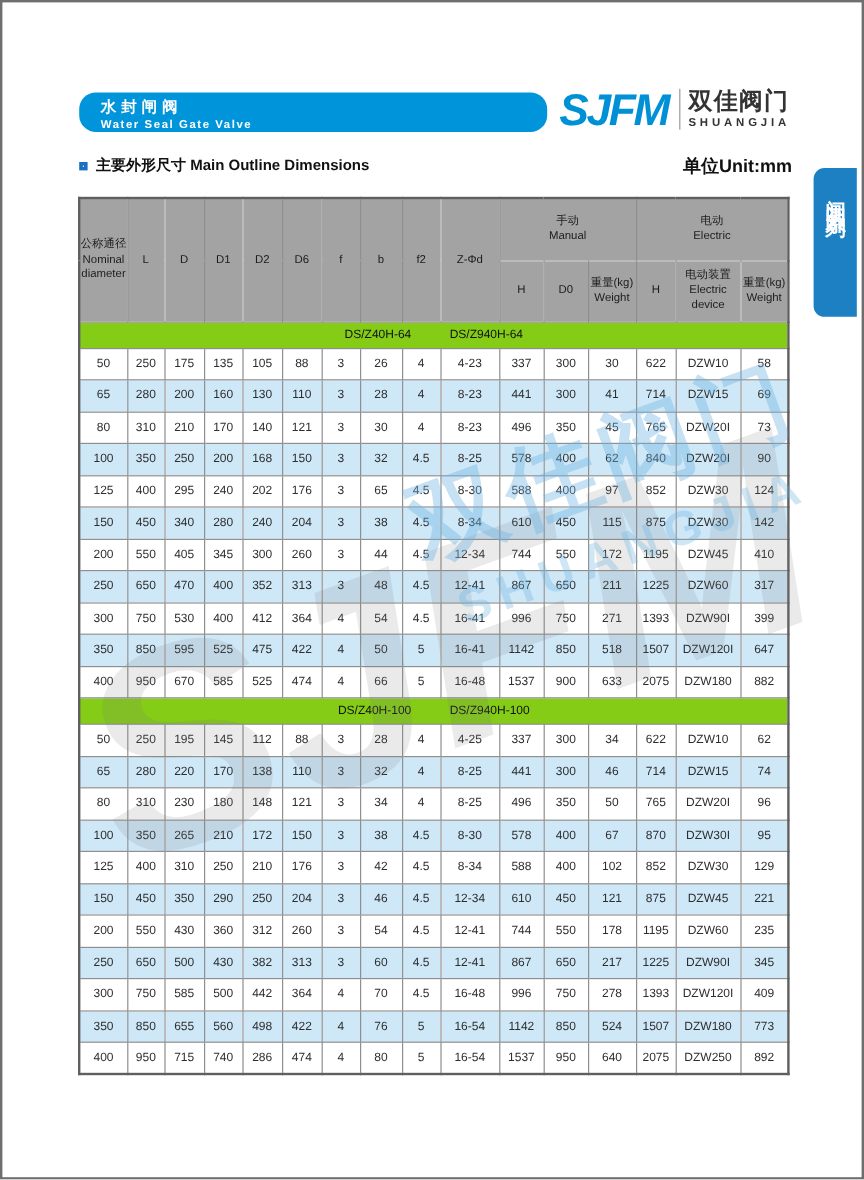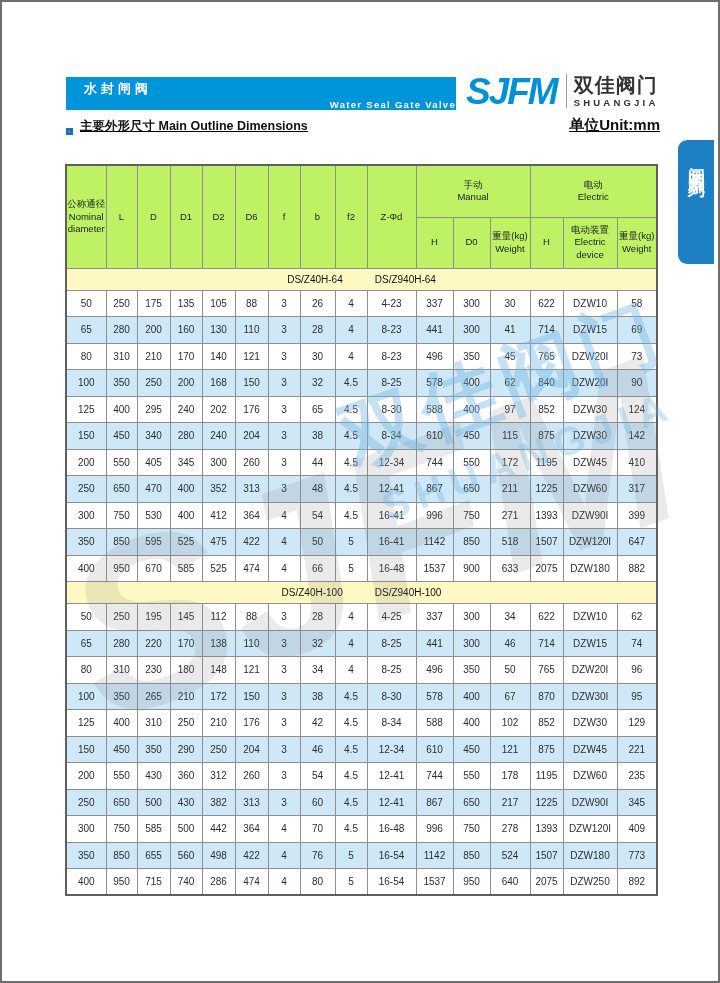--- a/index.html
+++ b/index.html
@@ -5,55 +5,55 @@
   * { margin:0; padding:0; box-sizing:border-box; }
   html,body { background:#fff; }
   .page {
     position:relative; width:720px; height:983px;
     border:2px solid #6e6e6e; background:#ffffff; overflow:hidden;
     font-family:"Liberation Sans", sans-serif;
   }
   
   .banner-blue {
     position:absolute; left:64px; top:75px; width:390px; height:33px;
-    background:#0095da; color:#fff; padding-left:18px;
+    background:#0095da; color:#fff; padding-left:18px;border-radius:14px;
   }
   .banner-zh { font-size:13px; font-weight:bold; letter-spacing:4px; padding-top:3px; }
-  .banner-en { font-size:9.5px; font-weight:bold; letter-spacing:1.3px; margin-top:1px;text-align:right; }
+  .banner-en { font-size:9.5px; font-weight:bold; letter-spacing:1.3px; margin-top:1px; }
   .logo-block { position:absolute; left:464px; top:71px; height:36px; display:flex; align-items:center; }
   .logo-text {
     font-size:37px; font-weight:bold; font-style:italic; color:#0090d6;
     letter-spacing:-2px; line-height:1;
   }
   .logo-divider { width:1px; height:34px; background:#9a9a9a; margin:0 7px 0 9px; }
   .brand-zh { font-size:20px; font-weight:bold; color:#333; letter-spacing:1px; line-height:1.1; }
   .brand-en { font-size:9.5px; font-weight:bold; color:#333; letter-spacing:3.2px; margin-top:1px; }
   
-  .section-row { position:absolute; left:64px; top:114px; width:594px; display:flex; align-items:flex-end;text-decoration:underline; }
+  .section-row { position:absolute; left:64px; top:127px; width:594px; display:flex; align-items:center; }
   .bullet { width:7px; height:7px; border:3px solid #1a70c0; margin-right:7px; flex:0 0 auto; }
   .section-title { font-size:12.5px; font-weight:bold; color:#111; }
   .unit { margin-left:auto; font-size:15px; font-weight:bold; color:#111; }
   
   table.dims {
     position:absolute; left:63px; top:162px; width:591px;
     border-collapse:collapse; table-layout:fixed; z-index:1;
   }
   .dims th, .dims td {
     border:1px solid #8f8f8f; text-align:center; vertical-align:middle;
     padding:0; overflow:hidden;
   }
   .dims { border:2px solid #5f5f5f; }
   .dims thead th {
-    background:#bef264; font-weight:normal; font-size:9.5px; color:#1c1c1c; line-height:1.3;margin-top:29px;
+    background:#a3a3a3; font-weight:normal; font-size:9.5px; color:#1c1c1c; line-height:1.3;margin-top:29px;
   }
   .dims thead tr.group-row { height:52px; }
   .dims thead tr.sub-row { height:51px; }
   .dims td { font-size:10px; color:#2e2e2e; height:26.5px; background:#ffffff; }
   .dims tr.alt td { background:#cfe8f8; }
-  .dims tr.band-row td { background:#fef9c3; height:22px; color:#111; }
+  .dims tr.band-row td { background:#84cc16; height:22px; color:#111; }
   .model-name + .model-name { margin-left:32px; }
   
   .side-tab {
     position:absolute; left:676px; top:138px; width:36px; height:124px;
     background:#1c80c3; border-radius:9px 0 0 9px; color:#fff;
     writing-mode:vertical-rl; font-size:17px; font-weight:bold;
     letter-spacing:5px; line-height:36px; padding-top:13px; z-index:3;
   }
   
   .wm1 {

